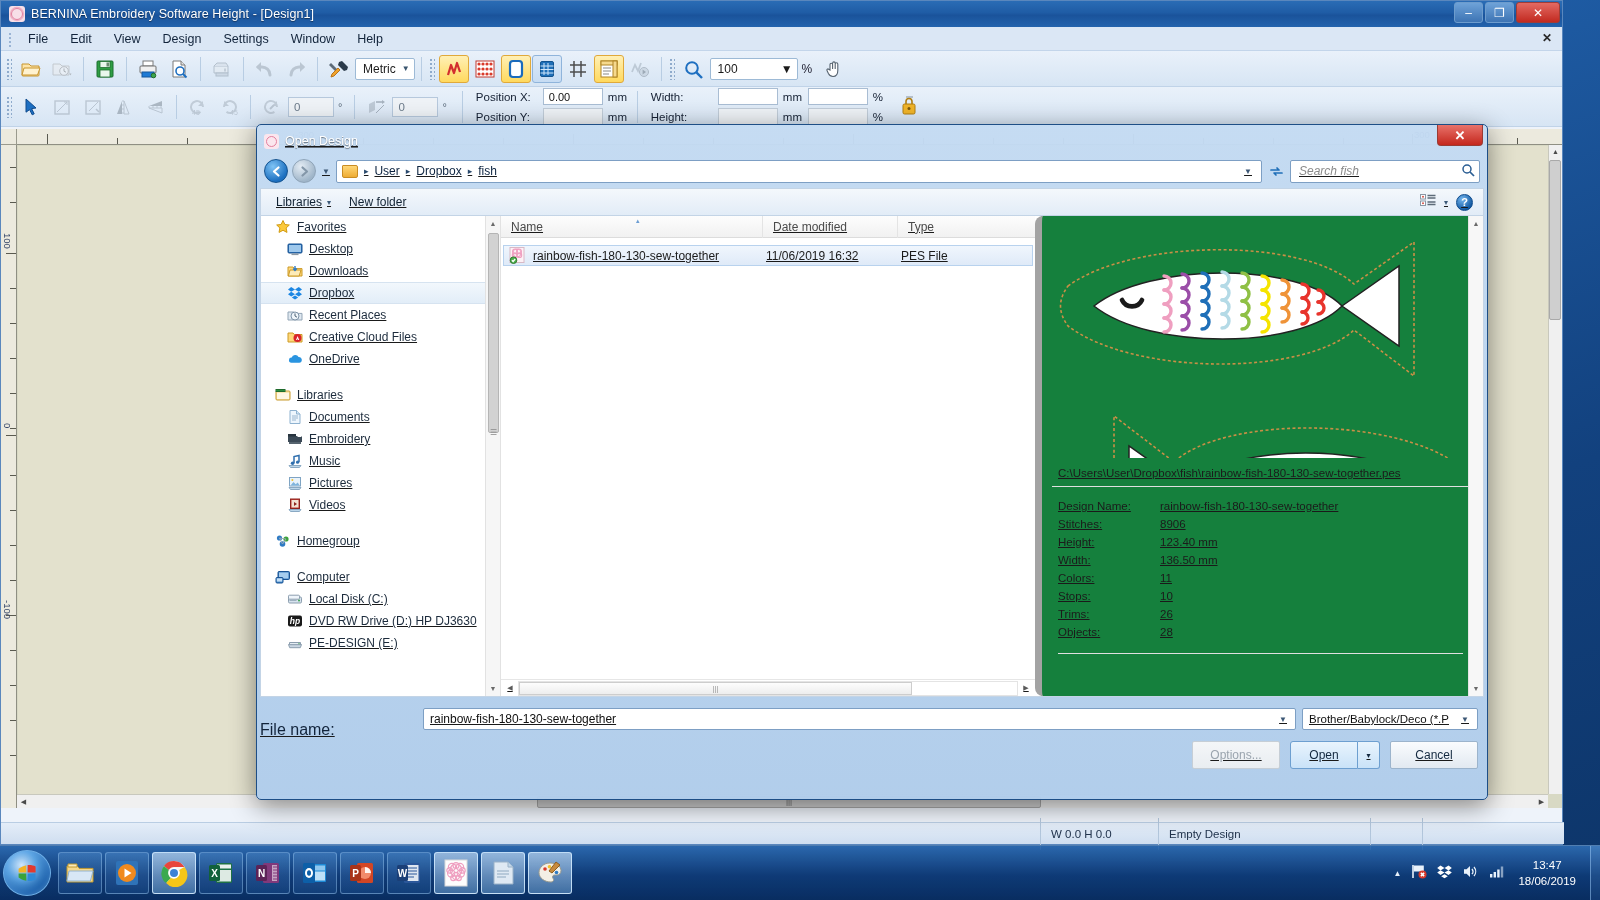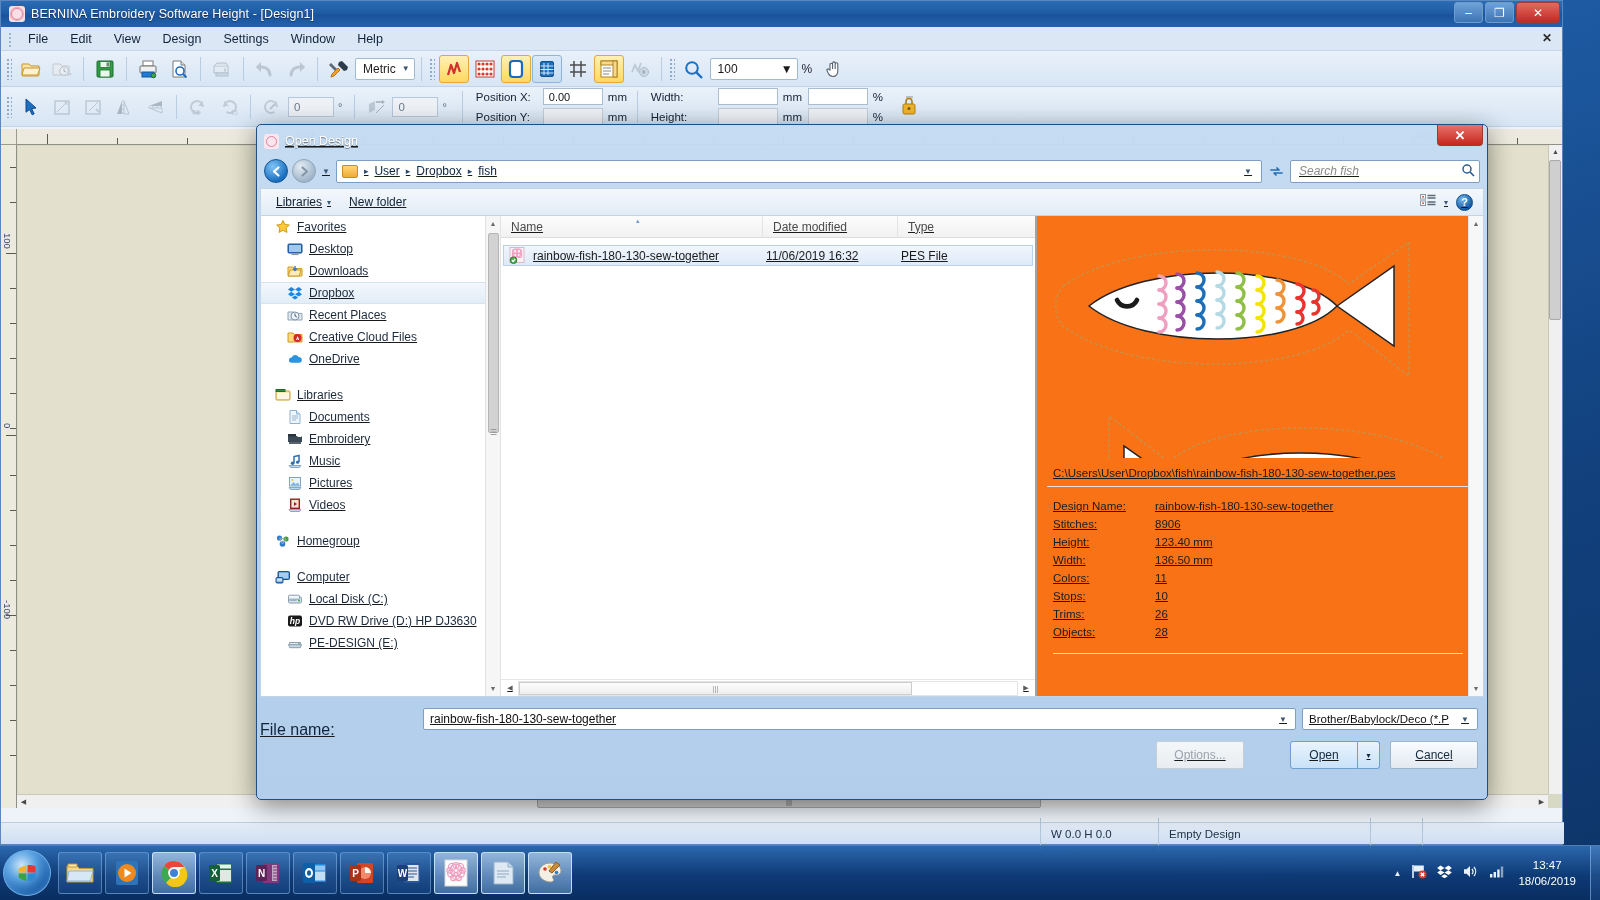--- a/index.html
+++ b/index.html
@@ -226,22 +226,22 @@
   .file-row { height:21px; display:flex; align-items:center; font-size:12px; color:#1a1a1a; }
   .file-row.sel { background:linear-gradient(180deg,#f0f6fd,#dfeaf8); border:1px solid #b8d2ee; }
   .fcell { display:flex; align-items:center; height:21px; }
   .fl-scroll-h { height:17px; border-top:1px solid #e6e6e6; background:#fff;
      display:flex; align-items:center; padding:0 1px; }
   .flsb-arrow { width:16px; height:15px; display:flex; align-items:center; justify-content:center; font-size:7px; color:#5b5b5b; }
   .flsb-track { flex:1; height:15px; background:#fff; border:1px solid #e4e4e4; display:flex; }
   .flsb-thumb { height:13px; background:linear-gradient(180deg,#fdfdfd,#ededed); border:1px solid #cdcdcd;
      display:flex; align-items:center; justify-content:center; font-size:8px; color:#9a9a9a; }
 
-  .prevpane { width:448px; background:#f97316; border-left:2px solid #a3a3a3;
-     position:relative; display:flex; flex-direction:column; }
+  .prevpane { width:448px; background:#15803d; border-left:7px solid #a3a3a3;
+     position:relative; display:flex; flex-direction:column;border-radius:8px; }
   .prev-inner { flex:1; padding:6px 14px 0 10px; overflow:hidden; }
   .prev-path { font-size:11.5px; color:#1b1b1b; padding:6px 0 7px 6px; border-bottom:1px solid #e0e0e0; }
   .prev-tbl { padding:10px 0 0 6px; font-size:11.5px; color:#1b1b1b; }
   .prev-tr { display:flex; height:18px; align-items:center; }
   .prev-k { width:102px; color:#1b1b1b; }
   .prev-v { color:#1b1b1b; }
   .prev-rule { margin:12px 6px 0 6px; border-top:1px solid #e0e0e0; }
   .prev-scroll { position:absolute; right:0; top:0; bottom:0; width:15px; background:#f7f7f7; border-left:1px solid #e4e4e4; }
   .pv-arrow { height:15px; display:flex; align-items:center; justify-content:center; font-size:7px; color:#6a6a6a; }
 
@@ -254,21 +254,21 @@
   .type-combo { width:176px; height:22px; margin-left:6px; margin-right:6px;
      background:#fff; border:1px solid #7d9fc4; border-radius:2px;
      display:flex; align-items:center; padding:0 4px 0 6px; font-size:11.5px; color:#101010; }
   .btn-row { display:flex; justify-content:flex-end; align-items:center; gap:10px;
      margin-top:10px; padding-right:6px; }
   .btn { height:28px; min-width:88px; border:1px solid #9cb4cc; border-radius:2px;
      background:linear-gradient(180deg,#fafcfe,#e2e9f1);
      display:flex; align-items:center; justify-content:center; font-size:12px; color:#13283f; }
   .btn.dis { color:#9aa4ae; background:linear-gradient(180deg,#f4f6f8,#e9edf1); border-color:#c6ced6; }
   .btn.primary { background:linear-gradient(180deg,#e9f4fd,#c9e2f8); border-color:#6d9fd0;
-     border-radius:3px 0 0 3px; min-width:68px;margin-left:36px; }
+     border-radius:3px 0 0 3px; min-width:68px; }
   .btn.split { min-width:22px; border-left:none; border-radius:0 3px 3px 0;
      background:linear-gradient(180deg,#e9f4fd,#c9e2f8); border-color:#6d9fd0; font-size:8px; }
   .opengrp { display:flex; }
 
   
   .taskbar { position:absolute; left:0; bottom:0; width:1600px; height:55px;
      background:linear-gradient(180deg,rgba(44,106,176,.95),rgba(14,58,118,.97) 55%,rgba(9,45,96,.98));
      border-top:1px solid rgba(130,180,230,.6); display:flex; align-items:center; }
   .start {
     width:48px; height:46px; margin-left:3px; border-radius:50%;

